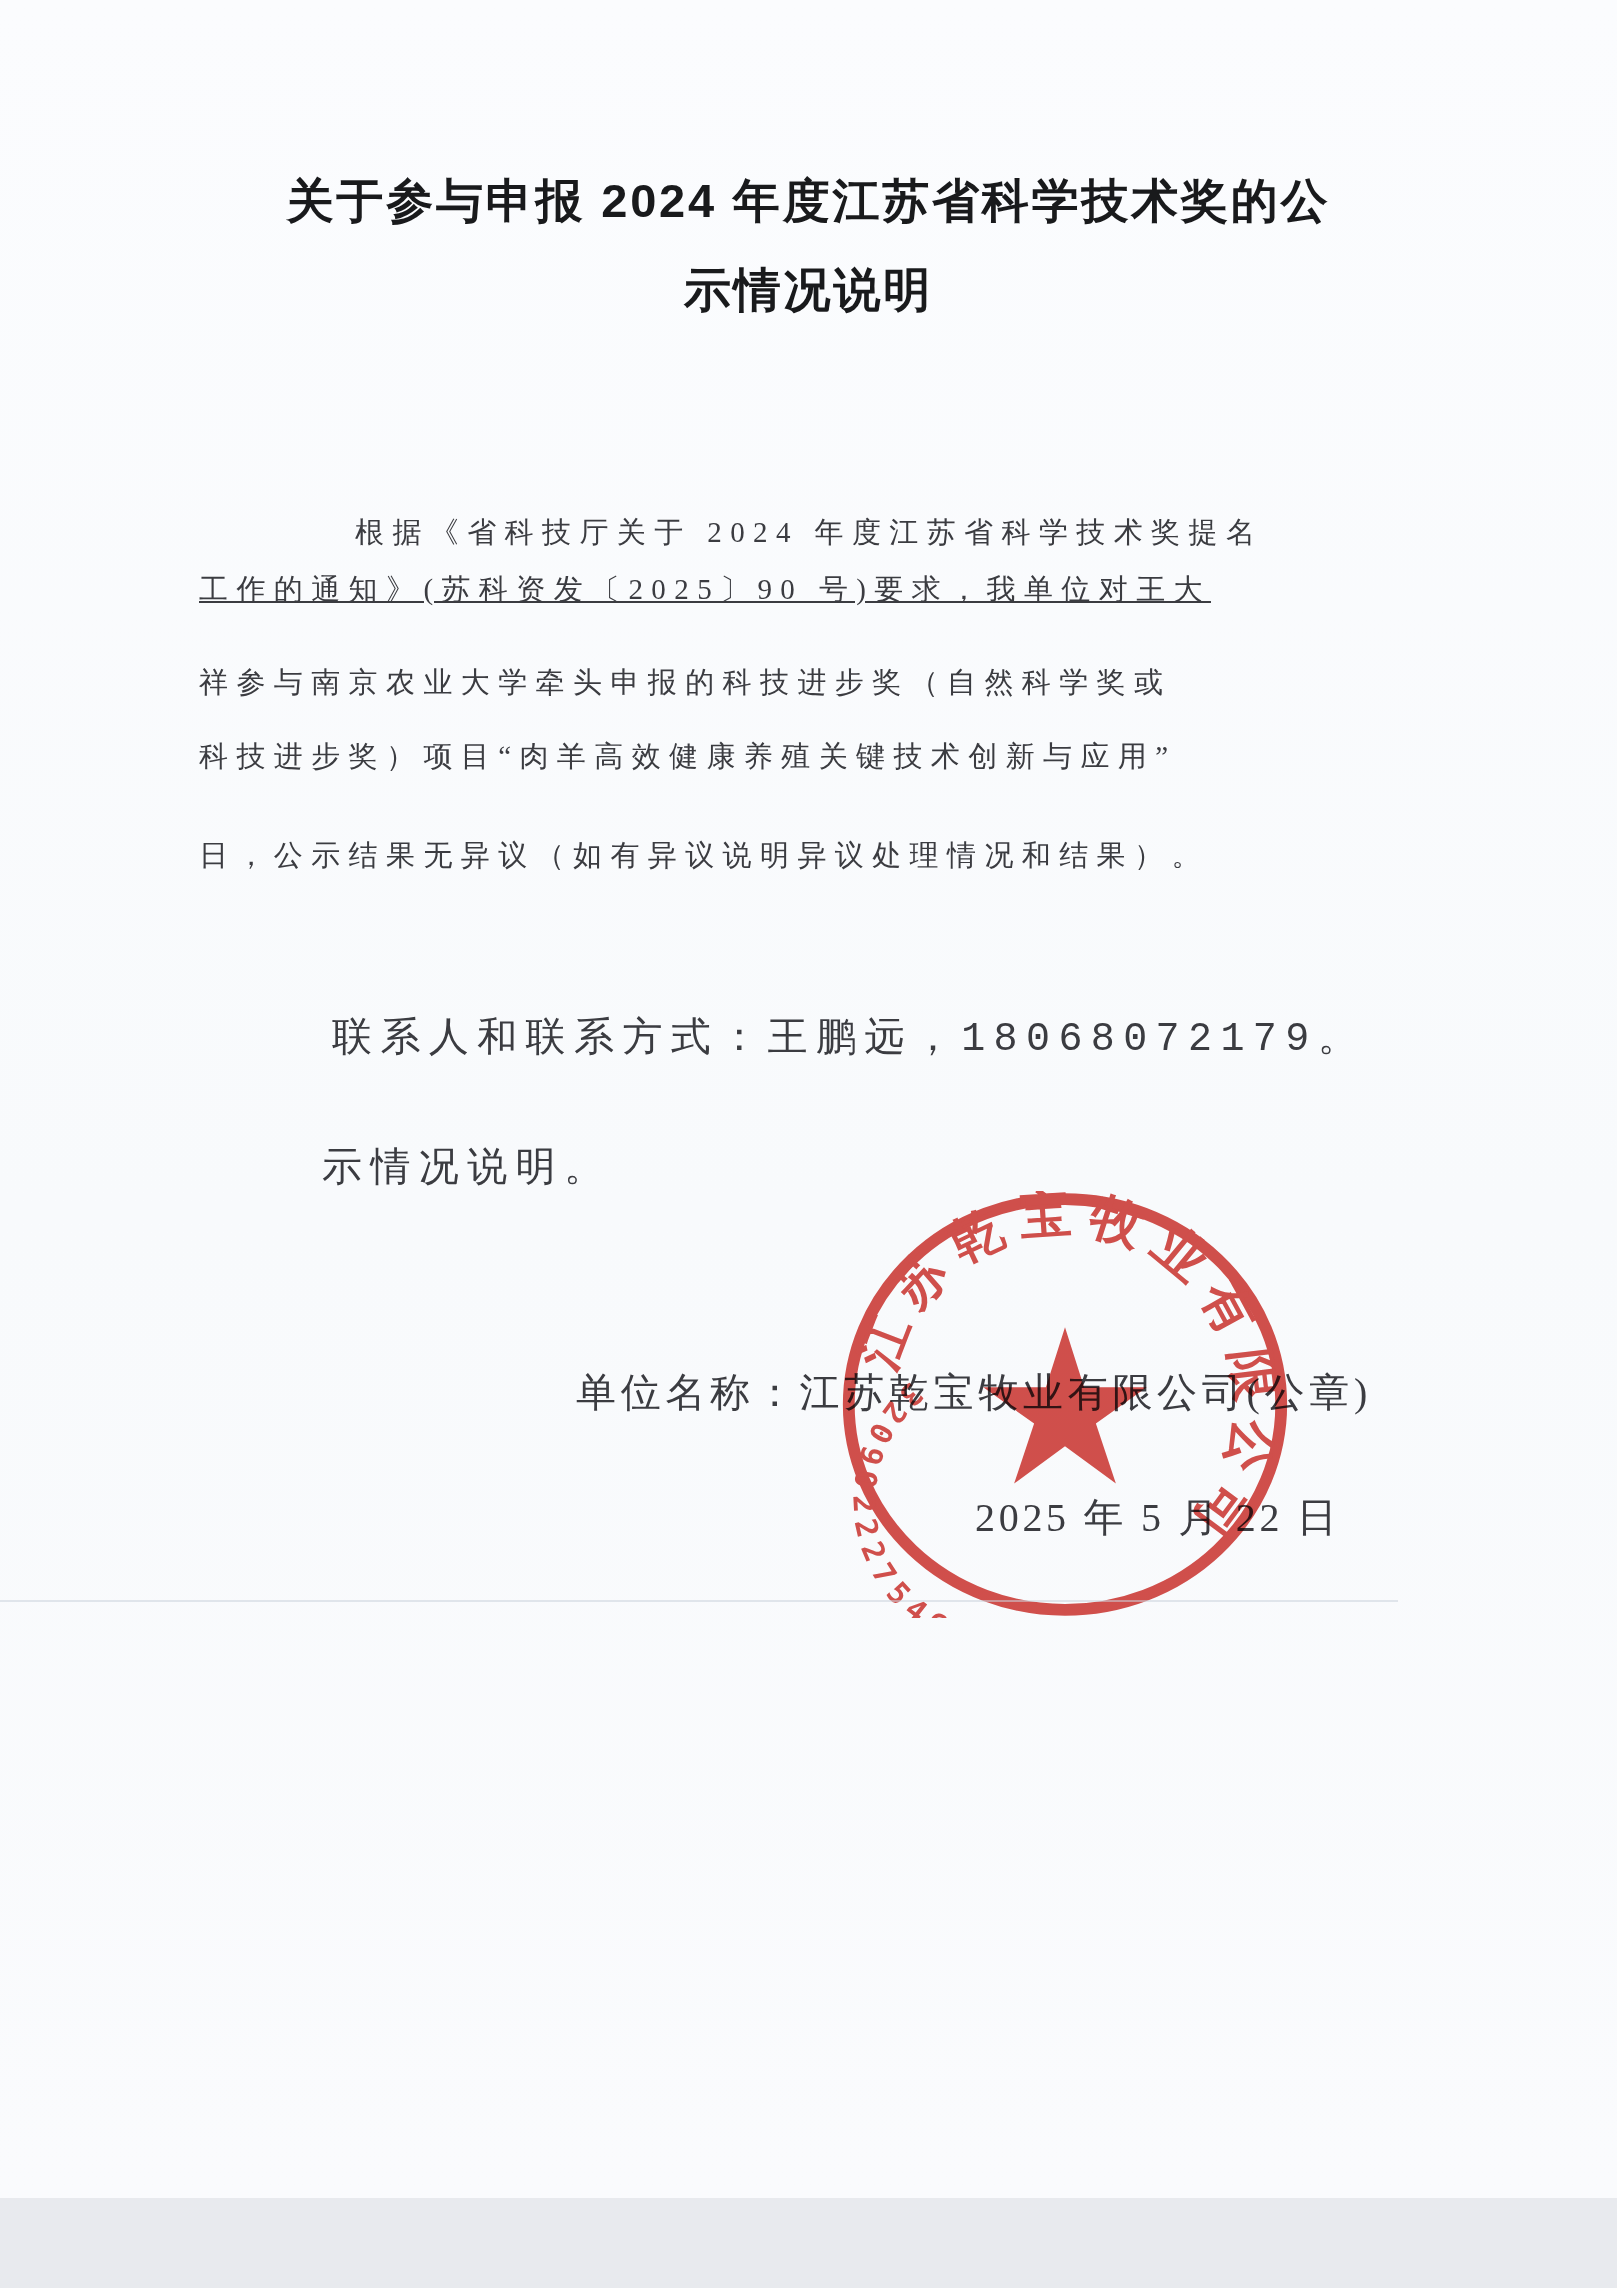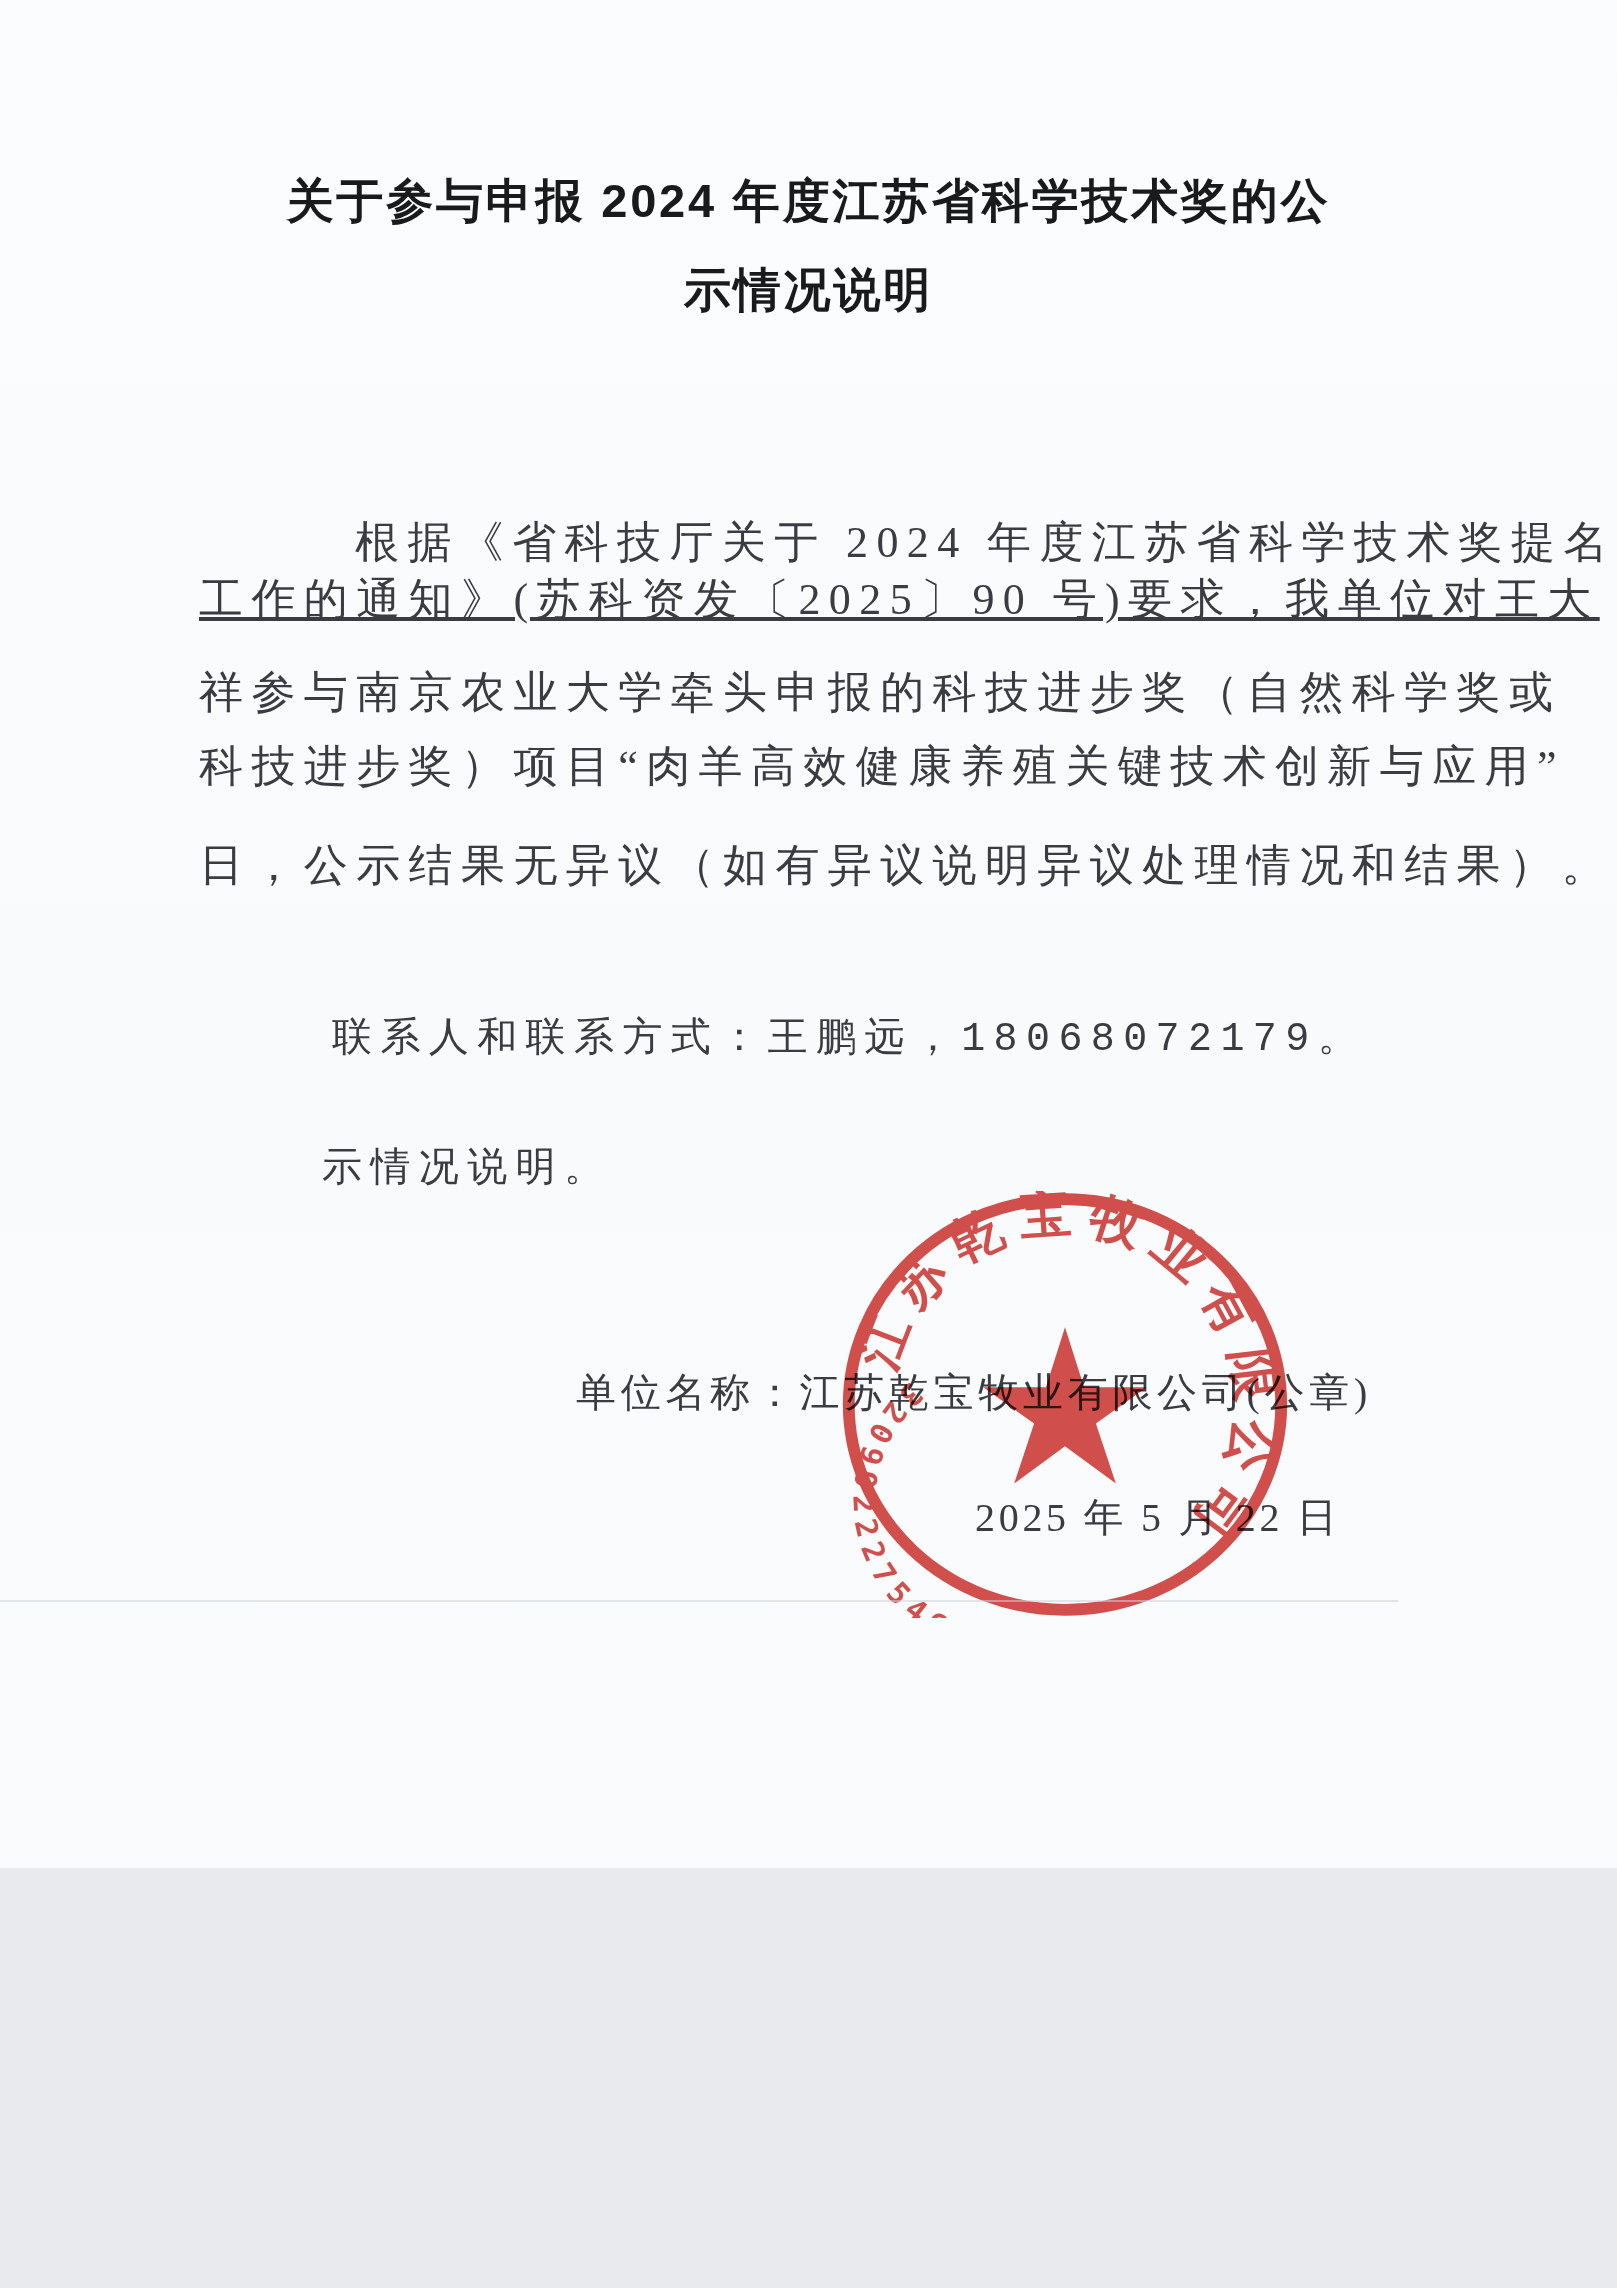--- a/index.html
+++ b/index.html
@@ -1,19 +1,19 @@
 <!DOCTYPE html>
 <html style="font-size:15px"><head>
 <meta charset="utf-8">
 <style>
   html, body { margin: 0; padding: 0; background: #e8eaee; }
   .page {
     position: relative;
     width: 1617px;
-    height: 1868px;
+    height: 2198px;
     margin: 0 auto;
     background: linear-gradient(180deg, #fbfcfe 0%, #f8fafc 55%, #fafbfd 100%);
     overflow: hidden;
     font-family: "Liberation Serif", "DejaVu Serif", serif;
     color: #3a3b40;
   }
   .title-line {
     position: absolute;
     left: 0; right: 0;
     text-align: center;
@@ -22,21 +22,21 @@
     font-size: 47px;
     letter-spacing: 2.8px;
     color: #191a1c;
     white-space: nowrap;
   }
   .title-line.l1 { top: 170px; }
   .title-line.l2 { top: 259px; }
   .body-line {
     position: absolute;
     left: 199px;
-    font-size: 44px;
+    font-size: 29px;
     letter-spacing: 8.4px;
     color: #3b3c41;
     white-space: nowrap;
   }
   .body-line.b0 { top: 513px; left: 355px; }
   .body-line.b1 { top: 570px; text-decoration: underline; }
   .body-line.b2 { top: 663px; }
   .body-line.b3 { top: 737px; }
   .body-line.b4 { top: 813px; }
   .body-line.b5 { top: 836px; }

